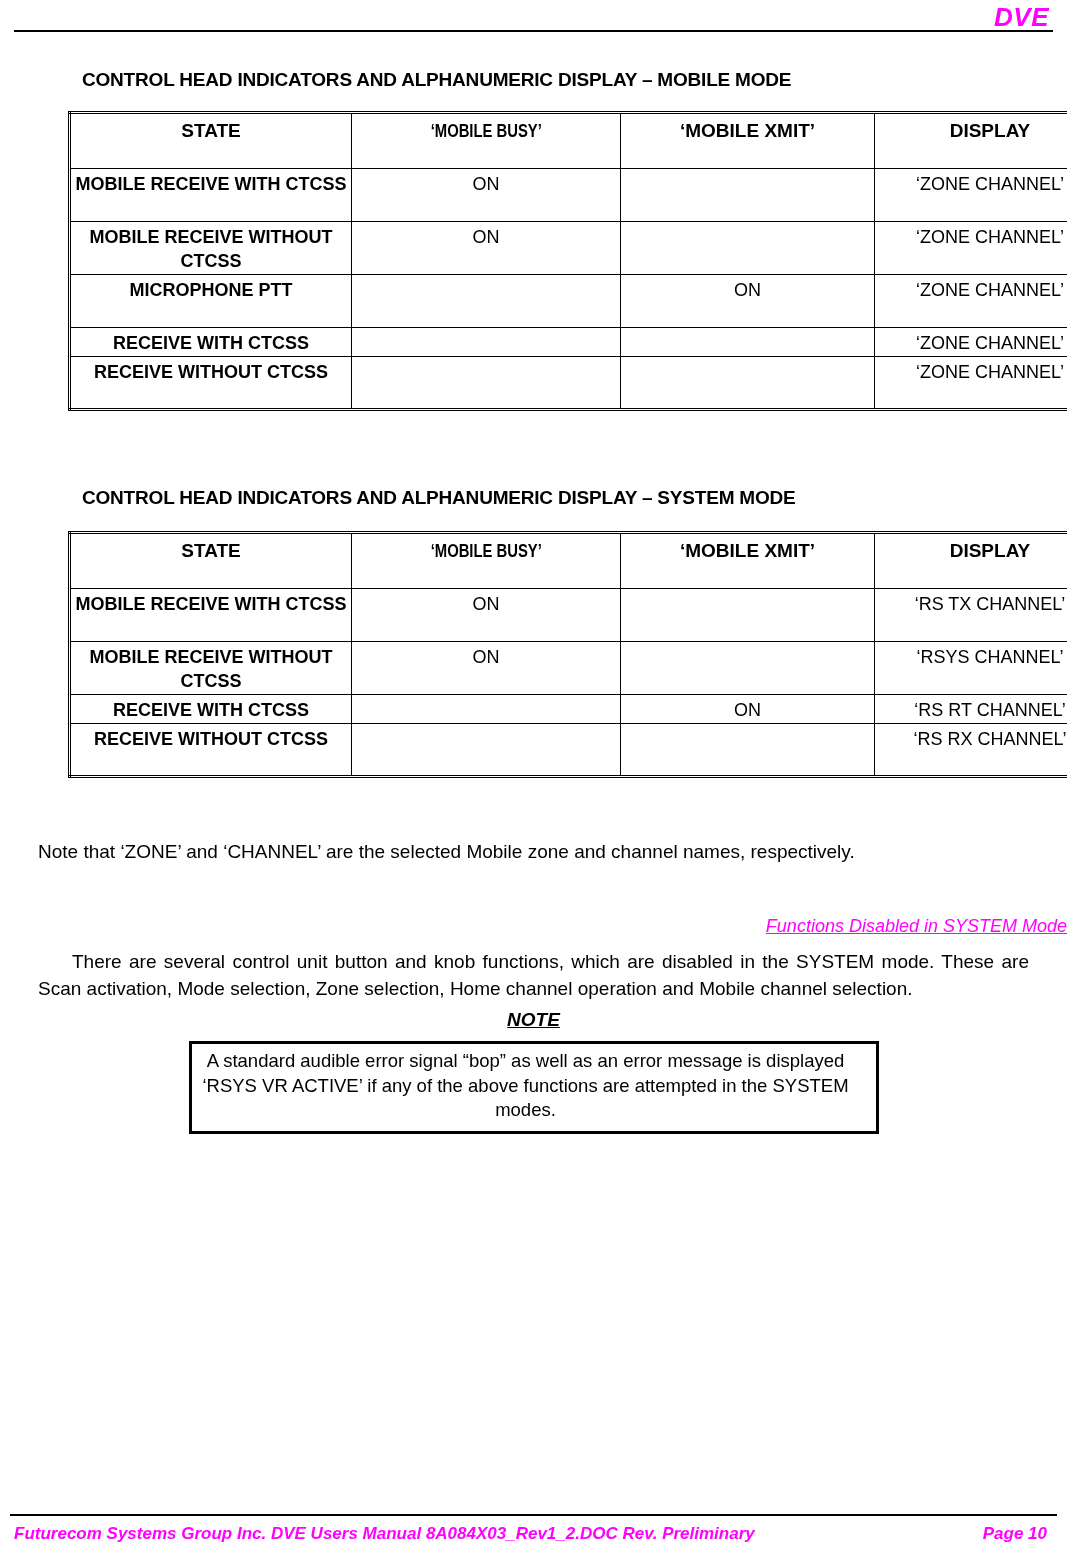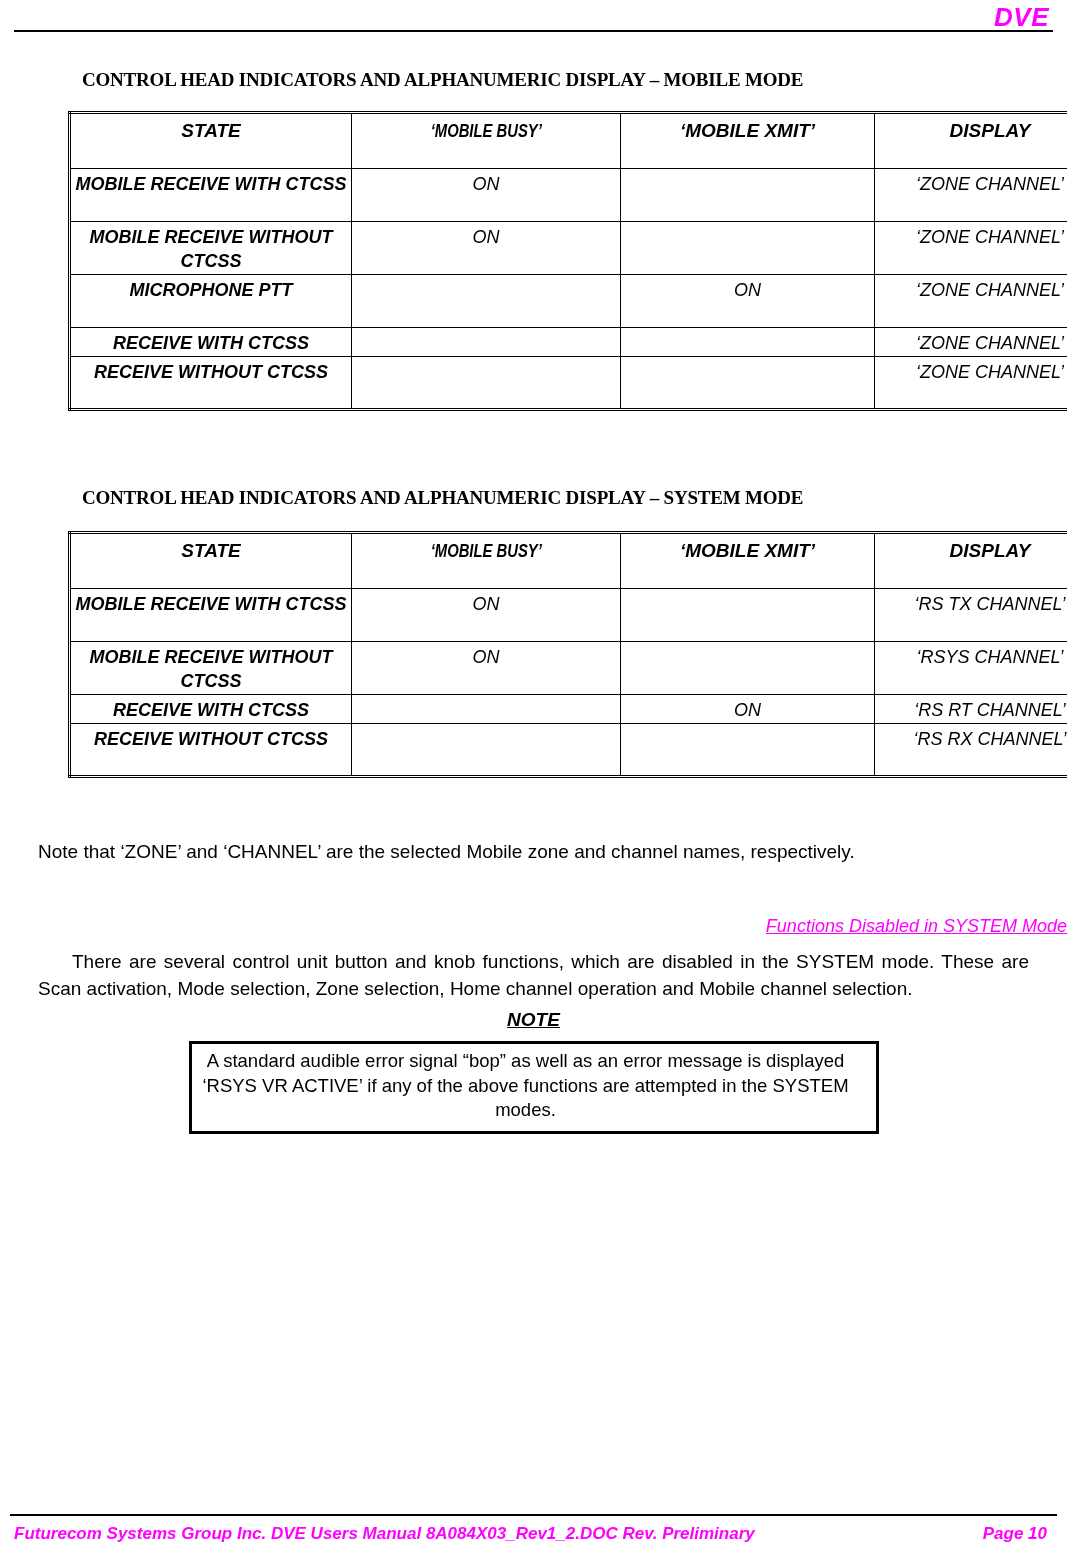--- a/index.html
+++ b/index.html
@@ -49,28 +49,26 @@
     left: 0;
     width: 1067px;
   }
 
   .section-title {
     font-size: 19px;
     font-weight: bold;
     color: #000000;
     margin: 29px 0 0 82px;
     letter-spacing: -0.2px;
-    font-family: Liberation Serif, serif;
   }
 
   
   .tbl-wrap {
     margin: 0 0 0 68px;
     width: 999px;
-    font-style: italic;
   }
   table.ind-table {
     border-collapse: collapse;
     width: 999px;
     table-layout: fixed;
     border: 3px double #000000;
   }
   table.ind-table td {
     border: 1px solid #000000;
     padding: 4px 4px 0 4px;

